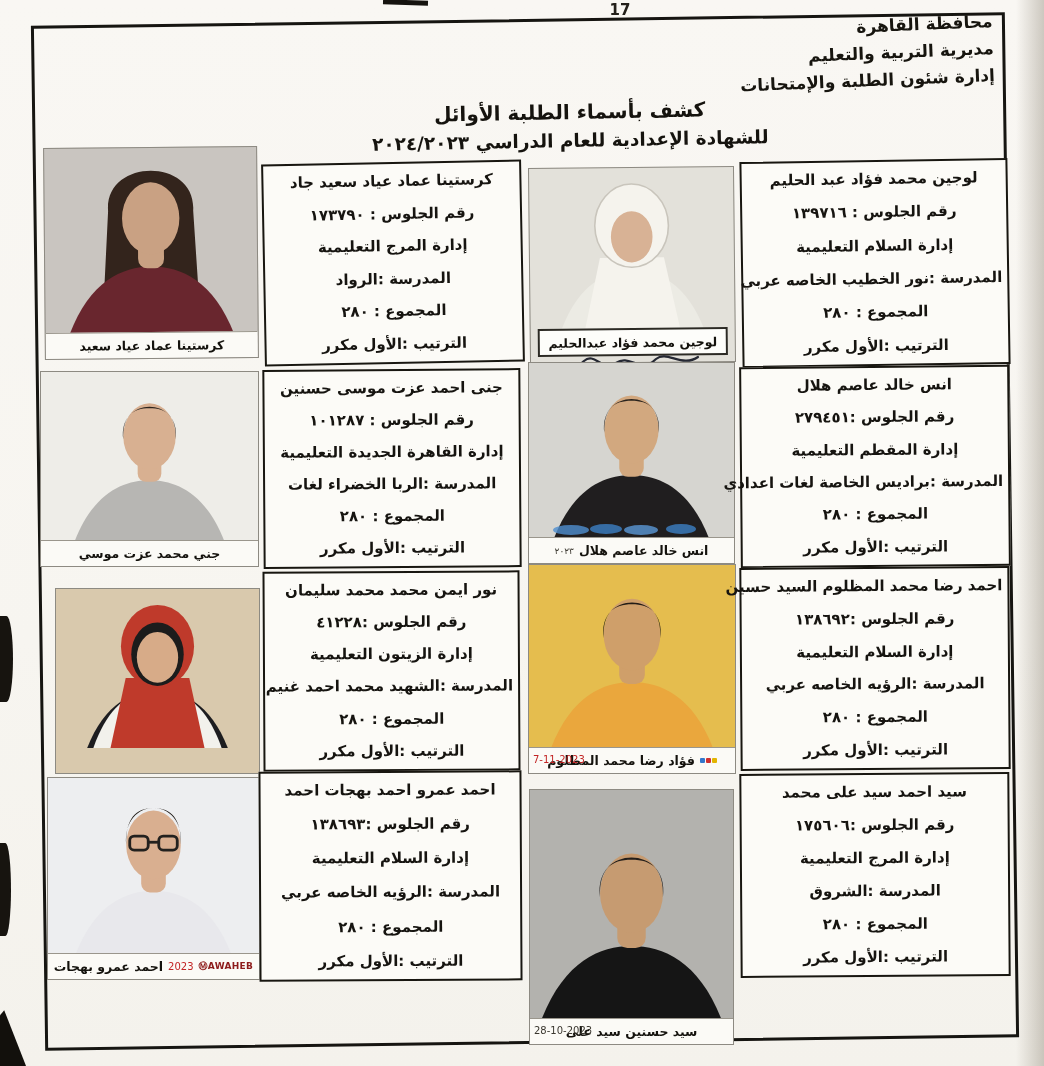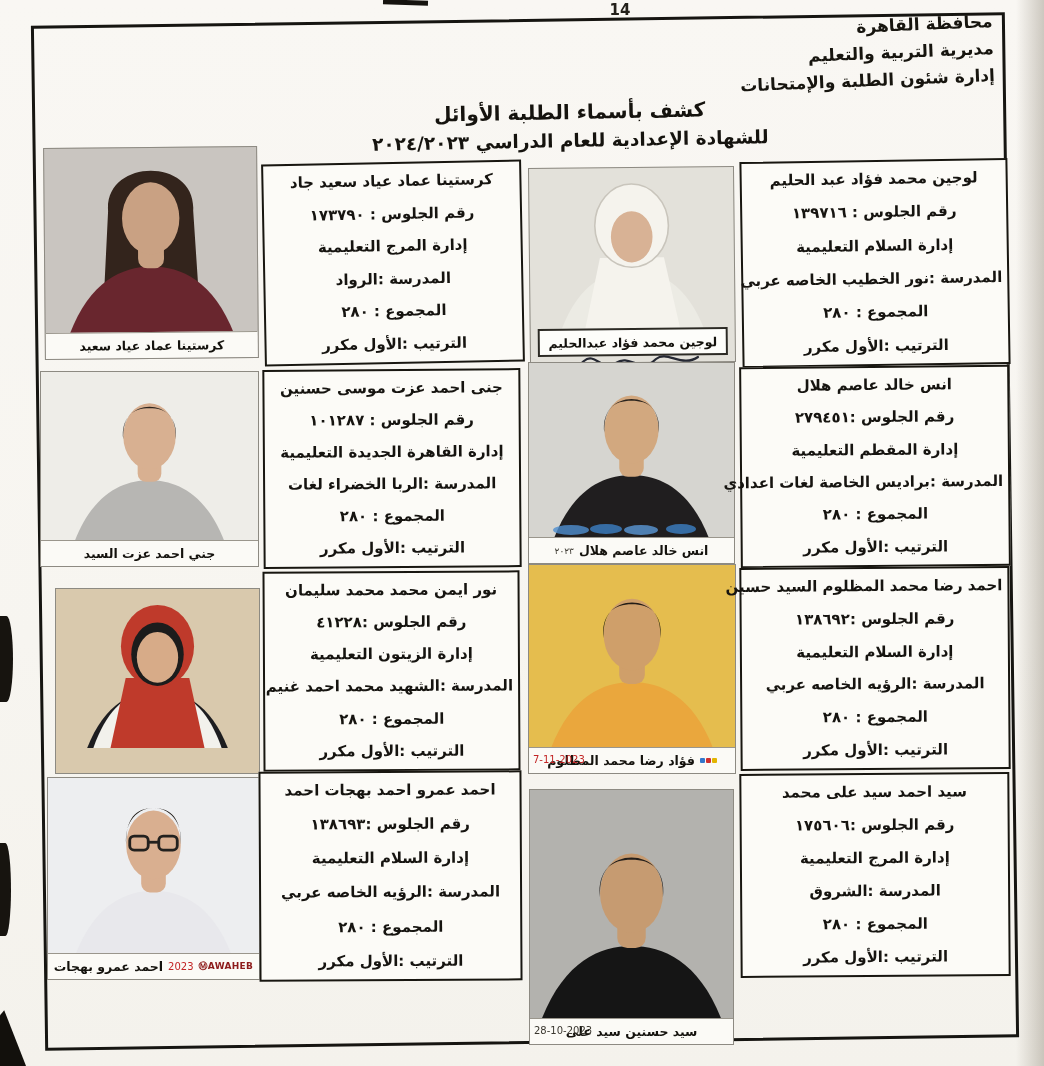--- a/index.html
+++ b/index.html
@@ -79,21 +79,21 @@
 <div id="paper">
 
   <div class="edge-shadow"></div>
   <div class="tick-top"></div>
   <div class="left-bar1"></div>
   <div class="left-bar2"></div>
   <div class="corner-bl"></div>
 
   <div class="frame"></div>
 
-  <div class="page-number">14</div>
+  <div class="page-number">17</div>
 
   <div class="gov-header">
     <div>محافظة القاهرة</div>
     <div>مديرية التربية والتعليم</div>
     <div>إدارة شئون الطلبة والإمتحانات</div>
   </div>
 
   <div class="doc-title">
     <div class="t1">كشف بأسماء الطلبة الأوائل</div>
     <div class="t2">للشهادة الإعدادية للعام الدراسي ٢٠٢٤/٢٠٢٣</div>
@@ -149,21 +149,21 @@
   <div class="photo" id="p2">
     <div class="bust">
         <svg viewBox="0 0 100 100" preserveAspectRatio="xMidYMax meet" xmlns="http://www.w3.org/2000/svg">
           <path d="M5,102 C16,72 34,64 50,64 C66,64 84,72 95,102 Z" fill="#b7b6b3"></path>
           <rect x="43" y="50" width="14" height="15" rx="5" fill="#d8b091"></rect>
           <ellipse cx="50" cy="38" rx="15.5" ry="19.5" fill="#d8b091"></ellipse>
           <path d="M34.5,40 C31,14 69,14 65.5,40 C66,26 60,21.5 50,21.5 C40,21.5 34,26 34.5,40 Z" fill="#2c241e"></path>
         </svg>
       </div>
     <div class="cap">
-      <span class="cap-name">جني احمد عزت السيد</span>
+      <span class="cap-name">جني محمد عزت موسي</span>
     </div>
   </div>
   <div class="info-card" id="i2">
     <div class="info-line">جنى احمد عزت موسى حسنين</div>
     <div class="info-line">رقم الجلوس : ١٠١٢٨٧</div>
     <div class="info-line">إدارة القاهرة الجديدة التعليمية</div>
     <div class="info-line">المدرسة :الربا الخضراء لغات</div>
     <div class="info-line">المجموع : ٢٨٠</div>
     <div class="info-line">الترتيب :الأول مكرر</div>
   </div>

